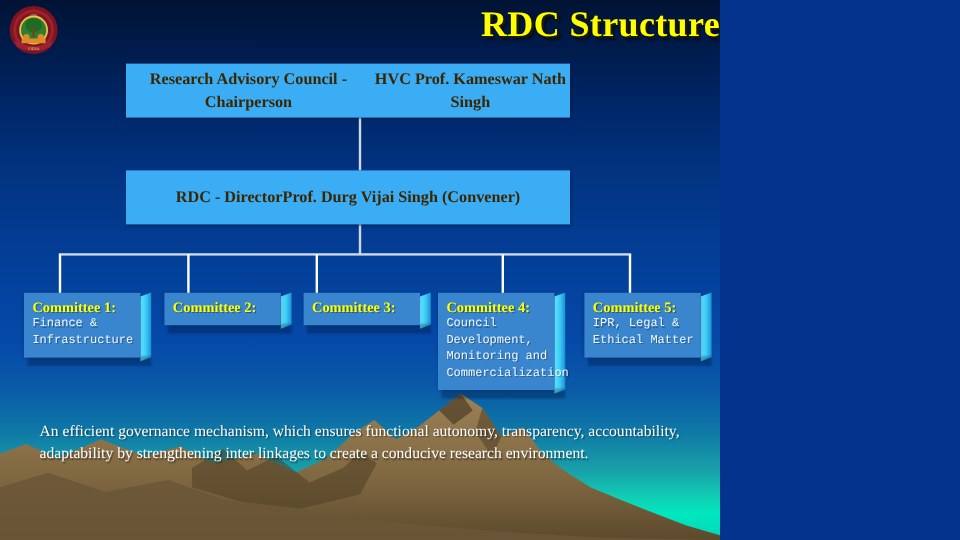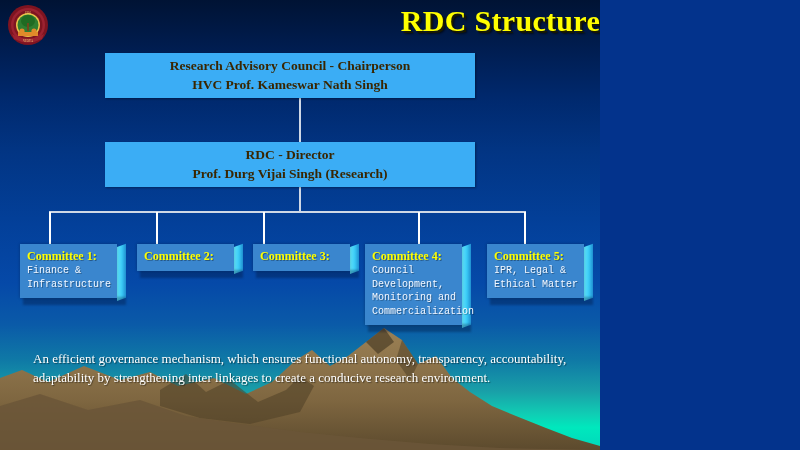--- a/index.html
+++ b/index.html
@@ -31,21 +31,21 @@
   #logo{position:absolute;left:6px;top:4px;width:44px;height:44px;}
 
   
   #title{position:absolute;left:0;top:4px;width:600px;text-align:right;
          font-size:30px;font-weight:bold;color:#ffff00;letter-spacing:.3px;
          text-shadow:2px 2px 0 #1a1a00, 3px 3px 2px rgba(0,0,0,.6);}
 
   
   .hbox{position:absolute;background:#3badf5;color:#3a2600;
         text-align:center;font-weight:bold;font-size:13.5px;line-height:1.35;
-        display:flex;flex-direction:column;align-items:center;justify-content:center;
+        display:flex;flex-direction:row;align-items:center;justify-content:center;
         box-shadow:1px 1px 2px rgba(0,0,0,.35);}
   #box-rac{left:105px;top:53px;width:370px;height:45px;}
   #box-dir{left:105px;top:142px;width:370px;height:45px;}
 
   
   .conn{position:absolute;background:#cfd8e6;}
   .conn.v{width:2px;}
   .conn.h{height:2px;}
   #c-rac-dir{left:299px;top:98px;height:44px;}
   #c-dir-bus{left:299px;top:187px;height:25px;}
@@ -123,21 +123,21 @@
     <div class="drop" style="left:418px"></div>
     <div class="drop" style="left:524px"></div>
 
     <div class="hbox" id="box-rac">
       <span>Research Advisory Council - Chairperson</span>
       <span>HVC Prof. Kameswar Nath Singh</span>
     </div>
 
     <div class="hbox" id="box-dir">
       <span>RDC - Director</span>
-      <span>Prof. Durg Vijai Singh (Research)</span>
+      <span>Prof. Durg Vijai Singh (Convener)</span>
     </div>
 
     <div class="cbox" style="left:20px;top:244px">
       <div class="edge"></div>
       <div class="shadow"></div>
       <div class="face">
         <div class="ctitle">Committee 1:</div>
         <div class="cbody">Finance &amp; Infrastructure</div>
       </div>
     </div>

